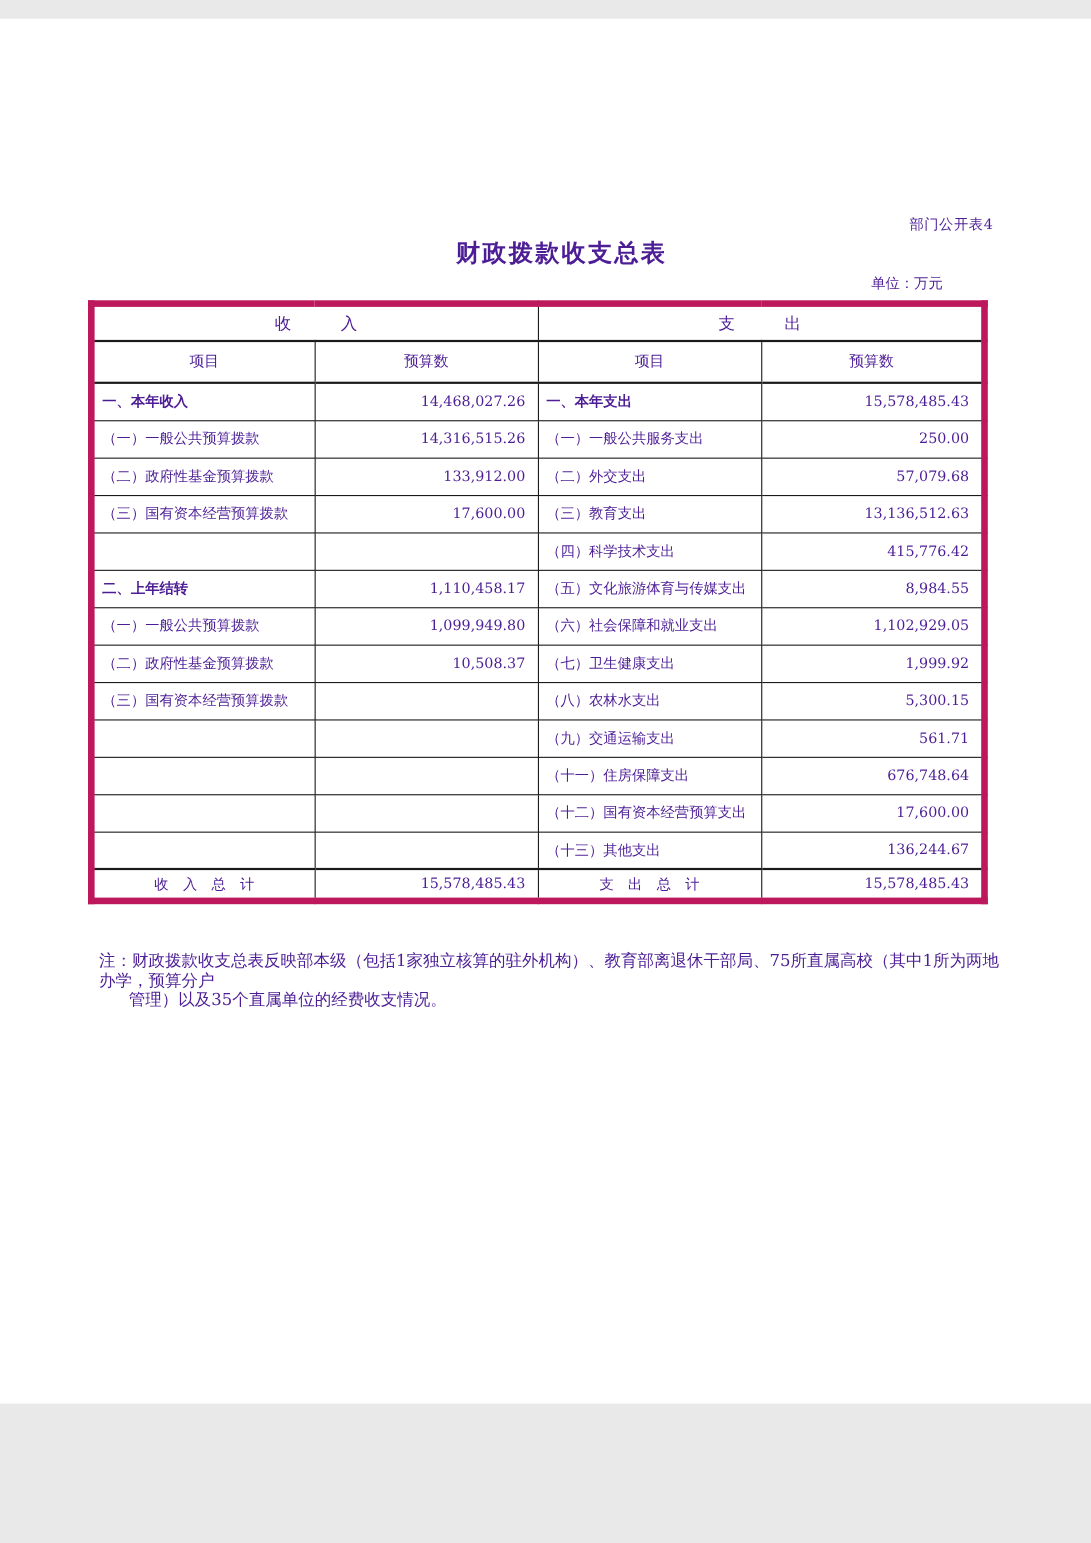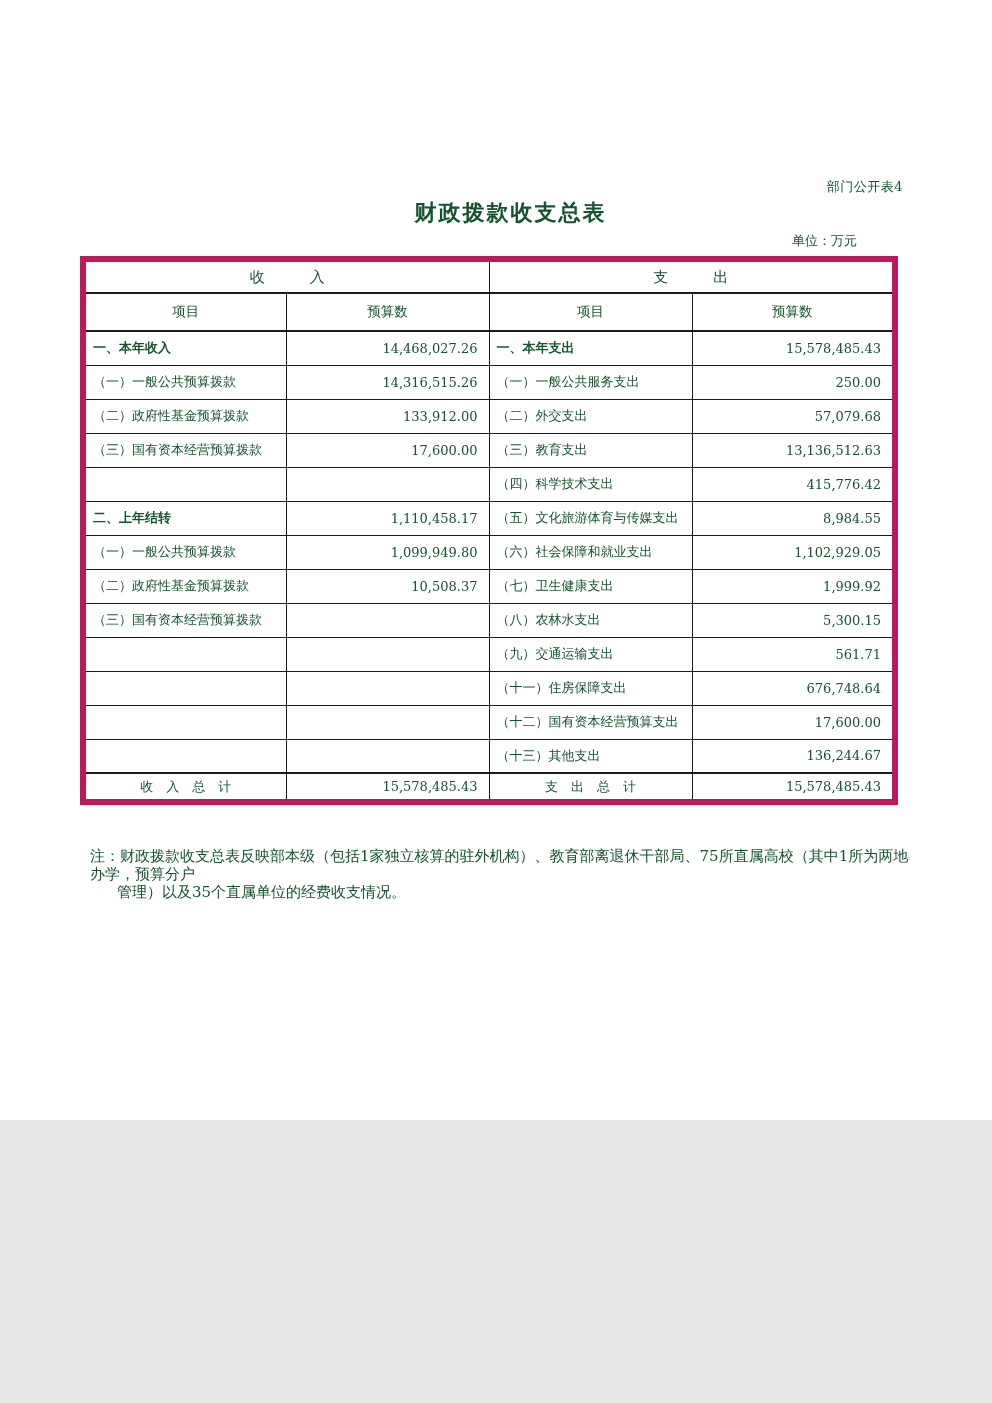--- a/index.html
+++ b/index.html
@@ -1,23 +1,23 @@
 <!DOCTYPE html>
 <html><head>
 <meta charset="utf-8">
 <style>
   * { margin:0; padding:0; box-sizing:border-box; }
   html,body { background:#e9e9e9; }
   .page {
     position:relative;
-    width:992px; height:1120px;
-    margin:0 auto;
+    width:992px; height:1259px;
+    margin:17px auto;
     background:#ffffff;
     font-family:"DejaVu Serif","Liberation Serif",serif;
-    color:#14532d;
+    color:#4c1d95;
     overflow:hidden;
   }
   .doc-label {
     position:absolute; top:178px; right:89px;
     font-size:13px; letter-spacing:0.5px;
   }
   .title {
     position:absolute; top:198px; left:0; width:100%;
     text-align:center; font-size:22px; font-weight:bold; letter-spacing:2px;padding-left:29px;
   }

